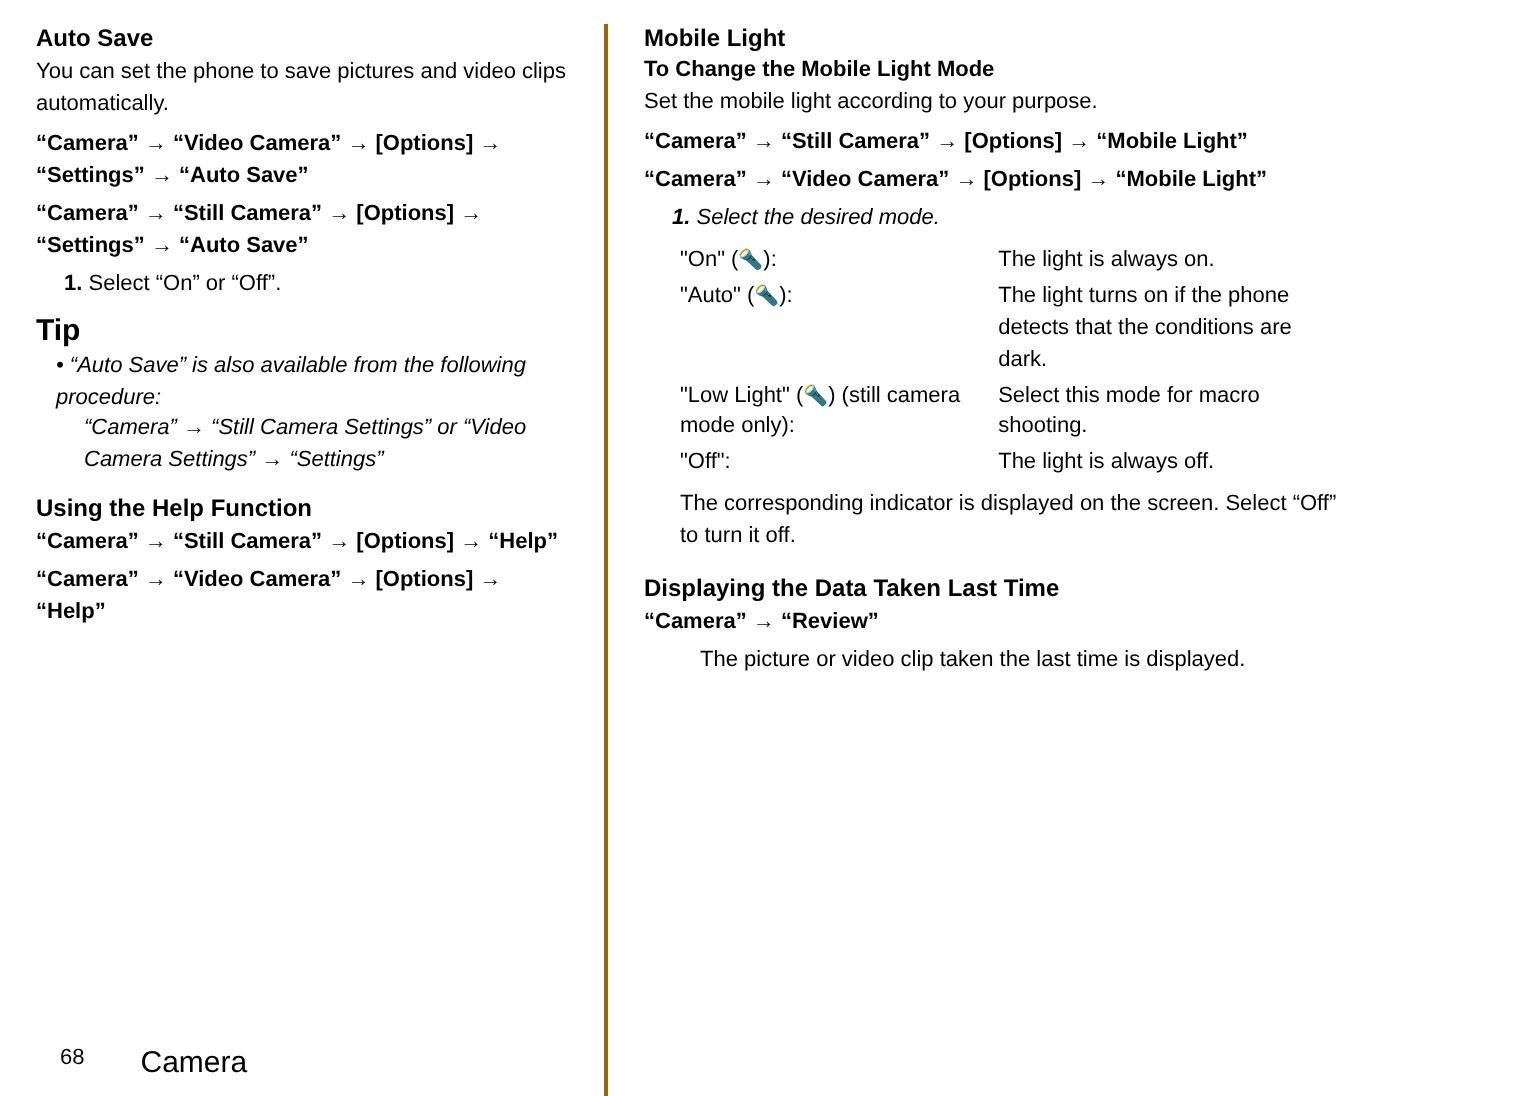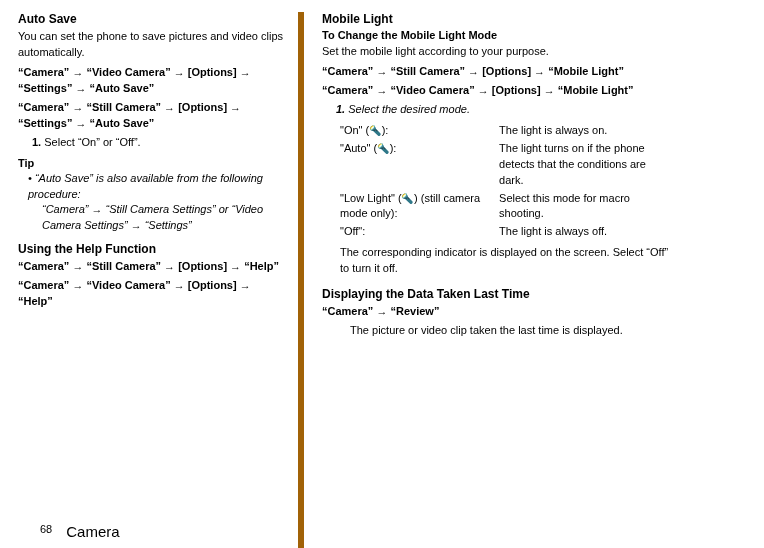--- a/index.html
+++ b/index.html
@@ -21,21 +21,21 @@
       display: flex;
       flex-direction: row;
       width: 764px;
       min-height: 548px;
       padding: 12px 0 0 0;
     }
 
     .left-column {
       width: 304px;
       padding: 0 14px 0 18px;
-      border-right: 6px solid #a16207;
+      border-right: 2px solid #a16207;
     }
 
     .right-column {
       width: 382px;
       padding: 0 14px 4px 18px;
     }
 
     .section-heading {
       font-weight: bold;
       font-size: 12px;
@@ -71,21 +71,21 @@
       font-weight: bold;
     }
 
     .tip-section {
       margin-top: 6px;
       margin-bottom: 6px;
     }
 
     .tip-heading {
       font-weight: bold;
-      font-size: 11px;
+      font-size: 15px;
       margin-bottom: 2px;
     }
 
     .tip-item {
       margin-left: 10px;
       font-style: italic;
       line-height: 1.45;
     }
 
     .tip-item::before {
@@ -165,21 +165,21 @@
         <span style="font-style:italic; margin-left:14px; display:block;">“Camera” → “Still Camera Settings” or “Video Camera Settings” → “Settings”</span>
       </div>
     </div>
 
     <div class="help-section">
       <div class="section-heading">Using the Help Function</div>
       <span class="bold-path">“Camera” → “Still Camera” → [Options] → “Help”</span>
       <span class="bold-path">“Camera” → “Video Camera” → [Options] → “Help”</span>
     </div>
 
-    <div style="position:absolute; bottom:8px; left:10px; padding-left:30px; display:flex; ">
+    <div style="position:absolute; bottom:8px; left:0; padding-left:30px; display:flex; gap:14px;">
       <span class="page-number">68</span>
       <span class="page-label">Camera</span>
     </div>
 
   </div>
 
   <div class="right-column">
 
     <div>
       <div class="section-heading">Mobile Light</div>

